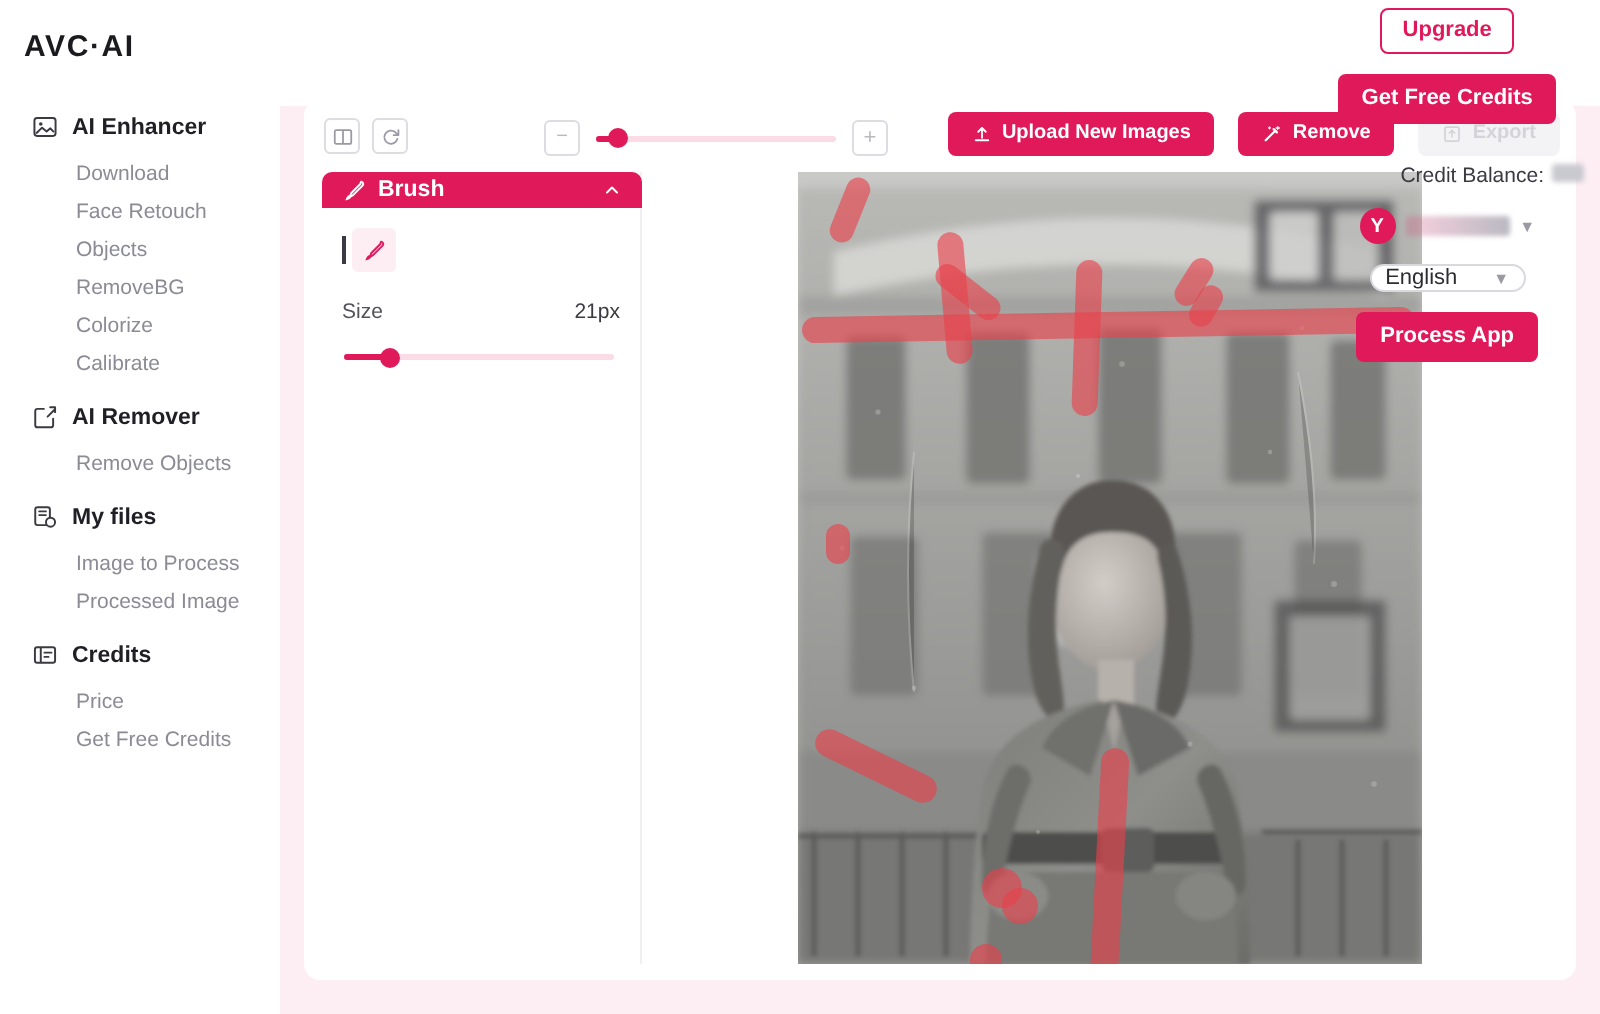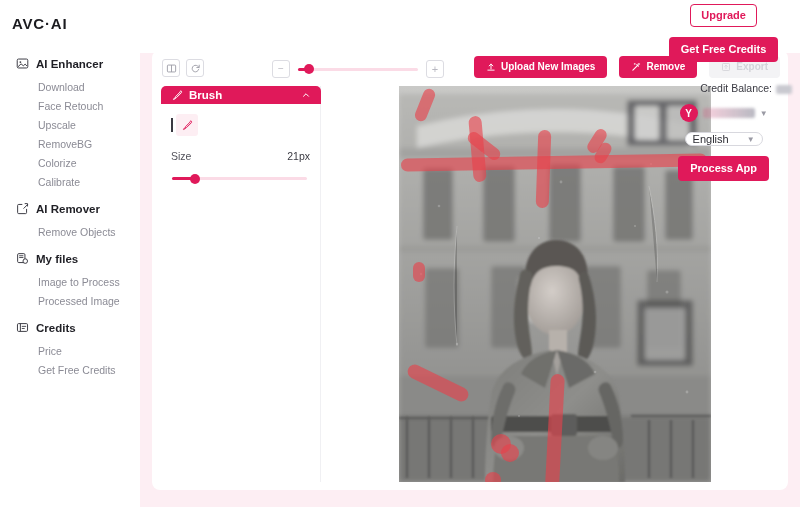--- a/index.html
+++ b/index.html
@@ -33,21 +33,21 @@
     padding: 5px 10px; line-height: 1; cursor: pointer;
     white-space: nowrap;
   }
   .btn-pink {
     background: #e0195a; color: #fff; border: none;
     font-size: 11px; font-weight: bold; border-radius: 4px;
     padding: 7px 12px; line-height: 1; cursor: pointer;
     white-space: nowrap;
   }
   .divider-v { width: 1px; height: 18px; background: #e6e6ea; }
-  .credit-wrap { display: flex; align-items: flex-end; gap: 4px; padding-left: 45px; }
+  .credit-wrap { display: flex; align-items: flex-start; gap: 4px; padding-left: 45px; }
   .credit-label { font-size: 10.5px; color: #3a3a42; white-space: nowrap; }
   .redacted {
     display: inline-block; height: 9px; width: 16px;
     background: #c9c9d0; border-radius: 2px;
     filter: blur(1.4px);
   }
   .redacted.wide { width: 52px; height: 10px; background: linear-gradient(90deg,#e0195a33,#b9b9c2); }
   .avatar {
     width: 18px; height: 18px; border-radius: 50%;
     background: #e0195a; color: #fff; font-size: 10px; font-weight: bold;
@@ -225,21 +225,21 @@
     <div class="nav-head">
       <svg class="nav-icon" viewBox="0 0 16 16">
         <rect x="1.5" y="2.5" width="13" height="11" rx="1.6" fill="none" stroke="#3a3a42" stroke-width="1.2"></rect>
         <circle cx="5.4" cy="6.2" r="1.1" fill="#3a3a42"></circle>
         <path d="M2.5 12 6.2 8.4 9 10.8 11.3 8.8l2.2 2.4" fill="none" stroke="#3a3a42" stroke-width="1.2" stroke-linejoin="round"></path>
       </svg>
       <span>AI Enhancer</span>
     </div>
     <span class="nav-sub">Download</span>
     <span class="nav-sub">Face Retouch</span>
-    <span class="nav-sub">Upscale</span>
+    <span class="nav-sub">Objects</span>
     <span class="nav-sub">RemoveBG</span>
     <span class="nav-sub">Colorize</span>
     <span class="nav-sub">Calibrate</span>
   </div>
 
   <div class="nav-group">
     <div class="nav-head">
       <svg class="nav-icon" viewBox="0 0 16 16">
         <path d="M13 9v4a1.3 1.3 0 0 1-1.3 1.3H3.3A1.3 1.3 0 0 1 2 13V4.3A1.3 1.3 0 0 1 3.3 3h4" fill="none" stroke="#3a3a42" stroke-width="1.2" stroke-linecap="round"></path>
         <path d="M9.6 7.8 14 3.4M11.2 2h3v3" fill="none" stroke="#3a3a42" stroke-width="1.2" stroke-linecap="round" stroke-linejoin="round"></path>

